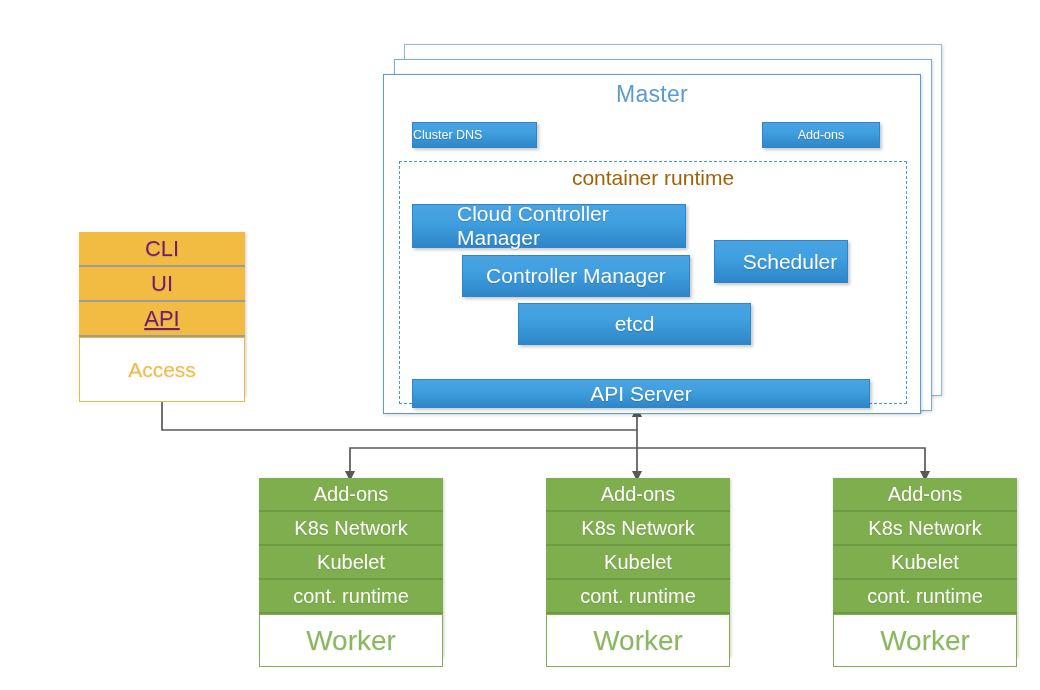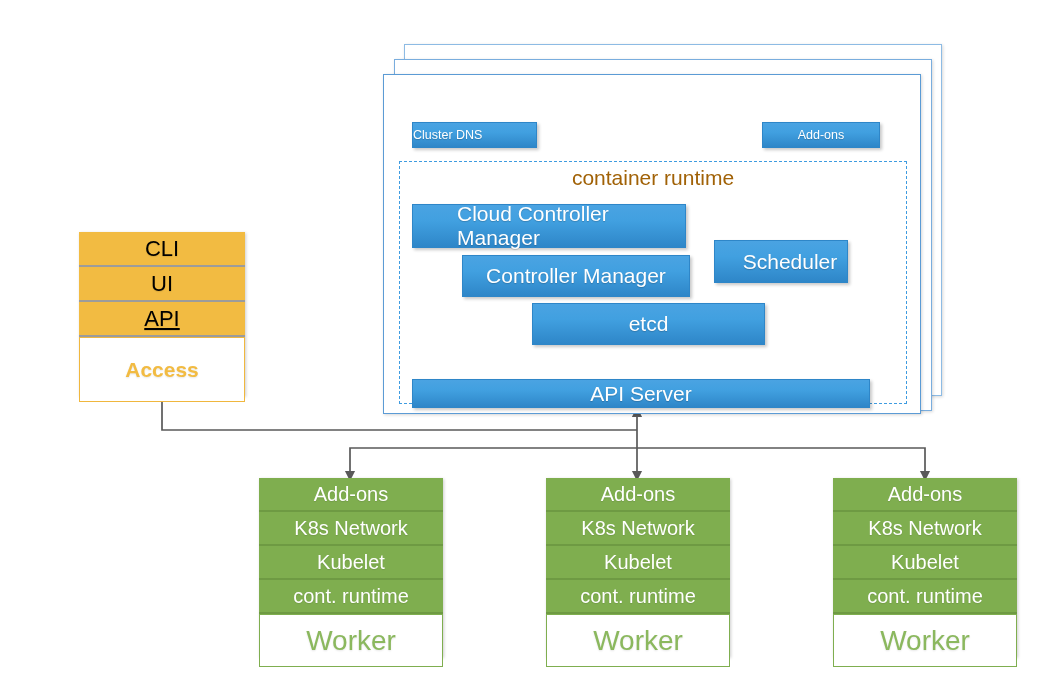--- a/index.html
+++ b/index.html
@@ -46,21 +46,21 @@
     font-size:21px;
     text-shadow:0 1px 1px rgba(0,0,0,.18);
   }
   .bluebox.small{font-size:12.5px;}
   .bluebox.small.leftal{justify-content:flex-start;}
 
   
   .orangebox{
     background:#F2BB42;
     border-bottom:2px solid #9C9C9C;
-    color:#000000;
+    color:#701a75;
     display:flex;align-items:center;justify-content:center;
     font-size:22px;
     text-shadow:0 1px 1px rgba(0,0,0,.10);
   }
   .access-foot{
     background:#ffffff;
     border:1px solid #F0B73E;
     color:#F2BB42;
     display:flex;align-items:center;justify-content:center;
     font-size:21px;
@@ -120,41 +120,42 @@
       <path d="M637,448 L350,448 L350,476" marker-end="url(#ahead)"></path>
       <path d="M637,448 L925,448 L925,476" marker-end="url(#ahead)"></path>
     </g>
   </svg>
 
   <div class="abs master-card back2" style="left:404px;top:44px;width:538px;height:352px;"></div>
   <div class="abs master-card back1" style="left:394px;top:59px;width:538px;height:352px;"></div>
 
   <div class="abs master-card" style="left:383px;top:74px;width:538px;height:340px;">
 
+    <div class="master-title">Master</div>
 
     <div class="abs bluebox small leftal" style="left:28px;top:47px;width:125px;height:26px;">
       <span>Cluster DNS</span>
     </div>
     <div class="abs bluebox small" style="left:378px;top:47px;width:118px;height:26px;">
       <span>Add-ons</span>
     </div>
 
     <div class="abs runtime-box" style="left:15px;top:86px;width:508px;height:243px;">
       <div class="runtime-title">container runtime</div>
     </div>
 
     <div class="abs bluebox" style="left:28px;top:129px;width:274px;height:44px;padding-left:44px;">
       <span>Cloud Controller Manager</span>
     </div>
 
     <div class="abs bluebox" style="left:78px;top:180px;width:228px;height:42px;">
       <span>Controller Manager</span>
     </div>
 
-    <div class="abs bluebox" style="left:148px;top:228px;width:233px;height:42px;">
+    <div class="abs bluebox" style="left:134px;top:228px;width:233px;height:42px;">
       <span>etcd</span>
     </div>
 
     <div class="abs bluebox" style="left:330px;top:165px;width:134px;height:43px;padding-left:18px;">
       <span>Scheduler</span>
     </div>
 
     <div class="abs bluebox" style="left:28px;top:304px;width:458px;height:29px;">
       <span>API Server</span>
     </div>
@@ -163,21 +164,21 @@
   <div class="abs access-wrap" style="left:79px;top:232px;width:166px;height:164px;background:#fff;">
     <div class="orangebox" style="height:33px;">
       <span>CLI</span>
     </div>
     <div class="orangebox" style="height:33px;">
       <span>UI</span>
     </div>
     <div class="orangebox" style="height:33px;text-decoration:underline;">
       <span>API</span>
     </div>
-    <div class="access-foot" style="height:63px;font-weight:bold;">
+    <div class="access-foot" style="height:63px;">
       <span>Access</span>
     </div>
   </div>
 
   <div class="abs worker-wrap" style="left:259px;top:478px;width:184px;height:179px;background:#fff;">
     <div class="greenbox" style="height:32px;">
       <span>Add-ons</span>
     </div>
     <div class="greenbox" style="height:32px;">
       <span>K8s Network</span>

